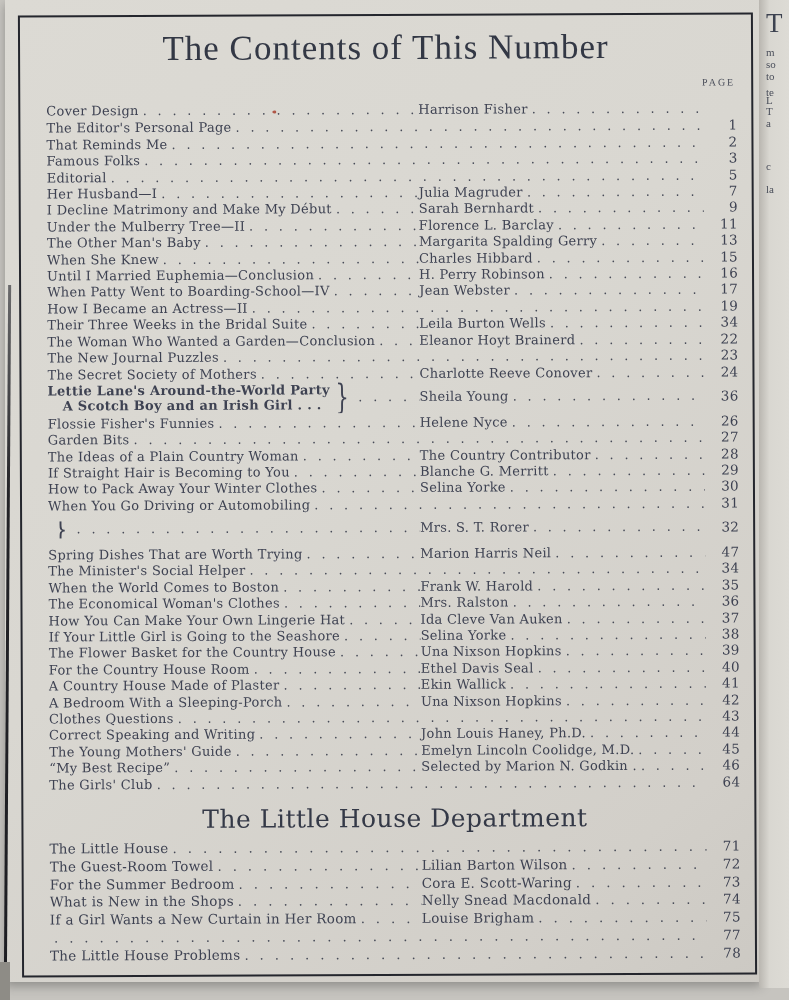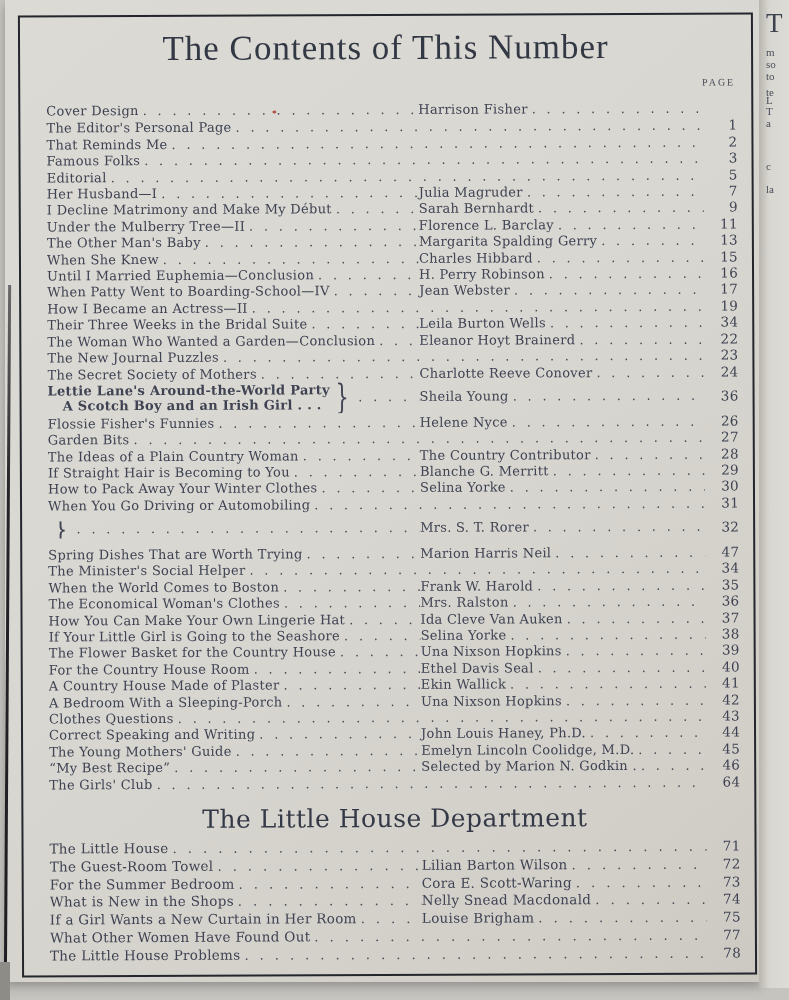--- a/index.html
+++ b/index.html
@@ -438,21 +438,20 @@
           <div class="row">
             <div class="tcell">
               <span class="t">If a Girl Wants a New Curtain in Her Room</span>
               <span class="dots">. . . . . . . . . . . . . . . . . . . . . . . . . . . . . . . . . . . . . . . . . . . . . . . . . . . . . . . . . . . . . . . . . . . . . . . . . . . . . . . . . . . . . . . . . . </span>
             </div>
             <span class="a">Louise Brigham</span>
             <span class="dots">. . . . . . . . . . . . . . . . . . . . . . . . . . . . . . . . . . . . . . . . . . . . . . . . . . . . . . . . . . . . . . . . . . . . . . . . . . . . . . . . . . . . . . . . . . </span>
             <span class="pnum">75</span>
           </div>
           <div class="row">
-            <span class="t">What Other Women Have Found Out</span>
             <span class="dots">. . . . . . . . . . . . . . . . . . . . . . . . . . . . . . . . . . . . . . . . . . . . . . . . . . . . . . . . . . . . . . . . . . . . . . . . . . . . . . . . . . . . . . . . . . </span>
             <span class="pnum">77</span>
           </div>
           <div class="row">
             <span class="t">The Little House Problems</span>
             <span class="dots">. . . . . . . . . . . . . . . . . . . . . . . . . . . . . . . . . . . . . . . . . . . . . . . . . . . . . . . . . . . . . . . . . . . . . . . . . . . . . . . . . . . . . . . . . . </span>
             <span class="pnum">78</span>
           </div>
         </div>
     </div>

